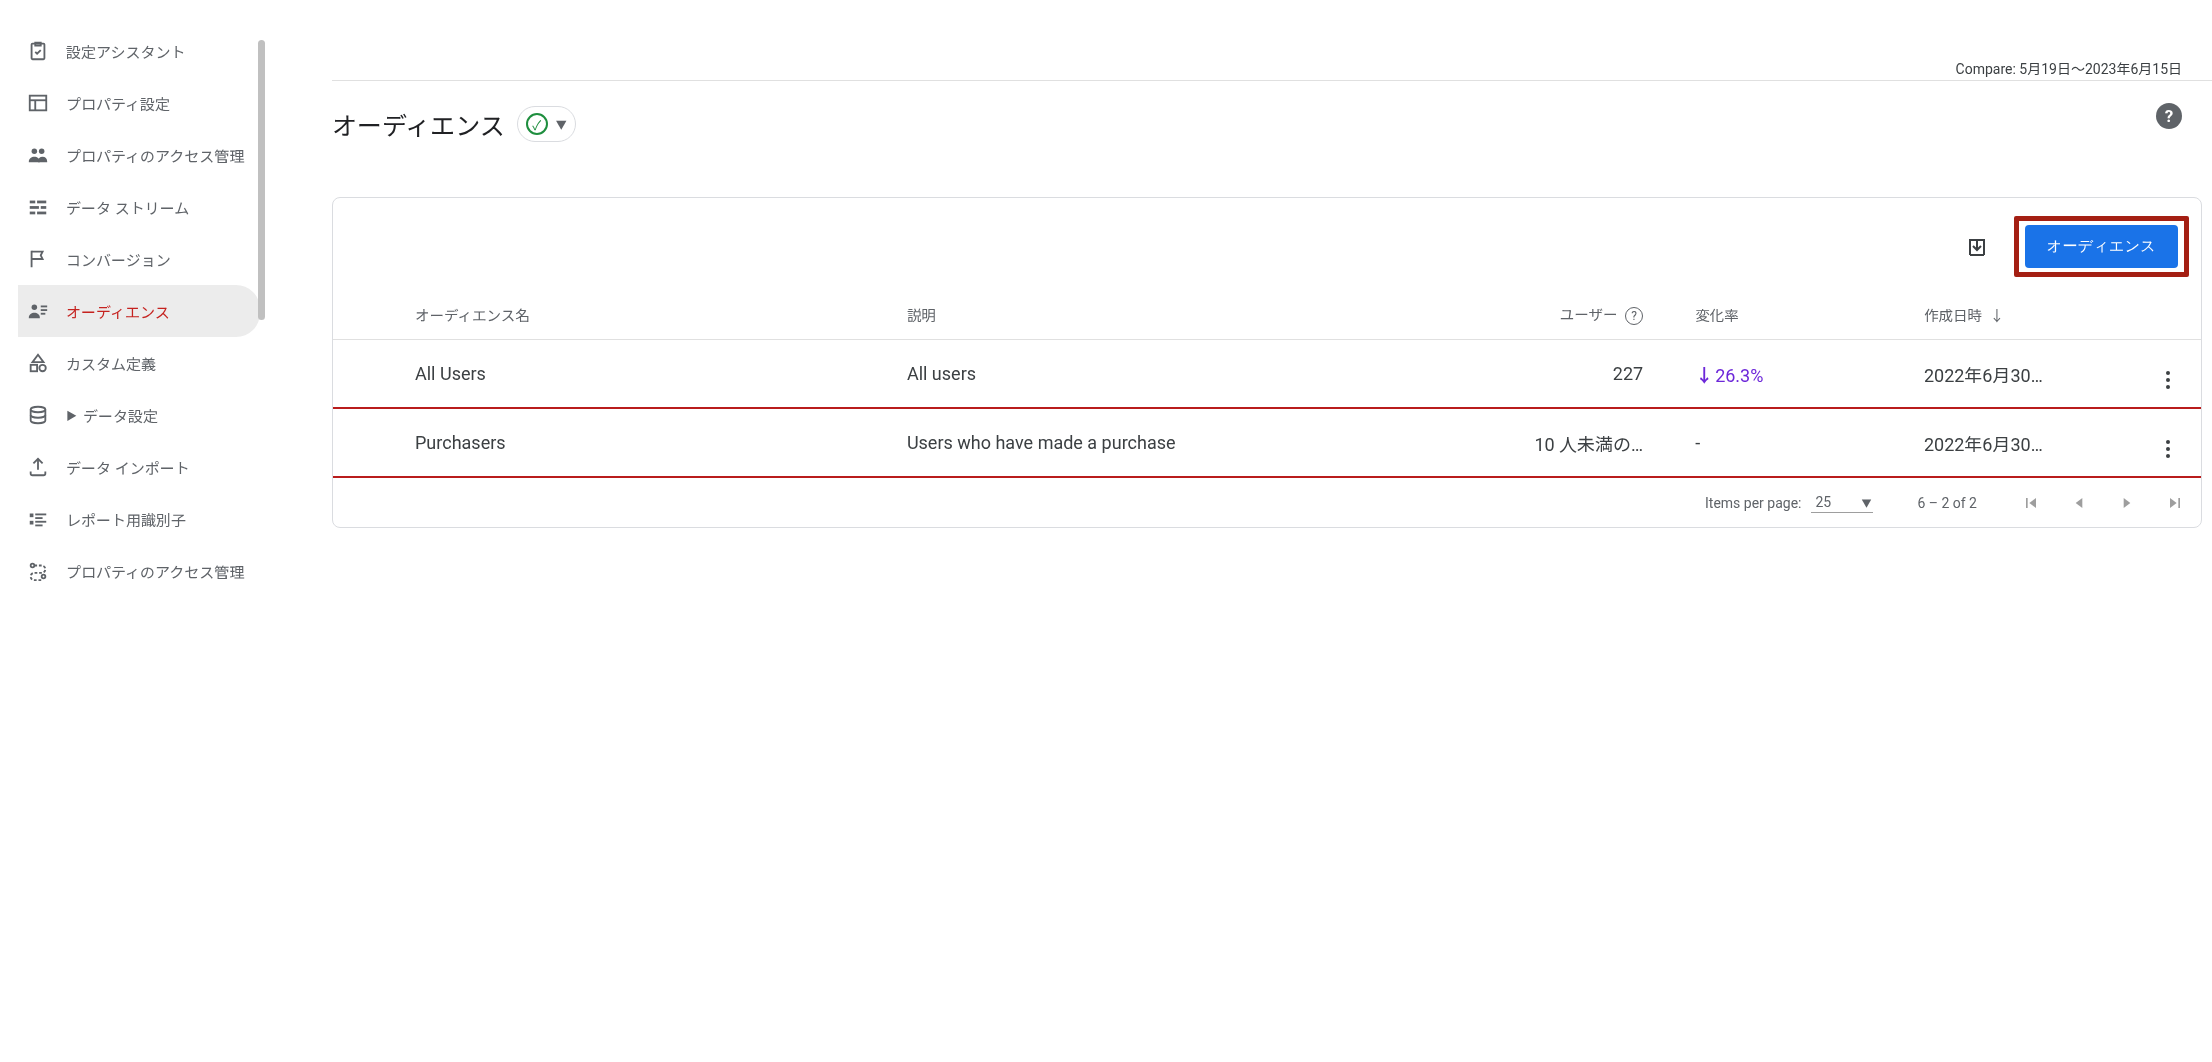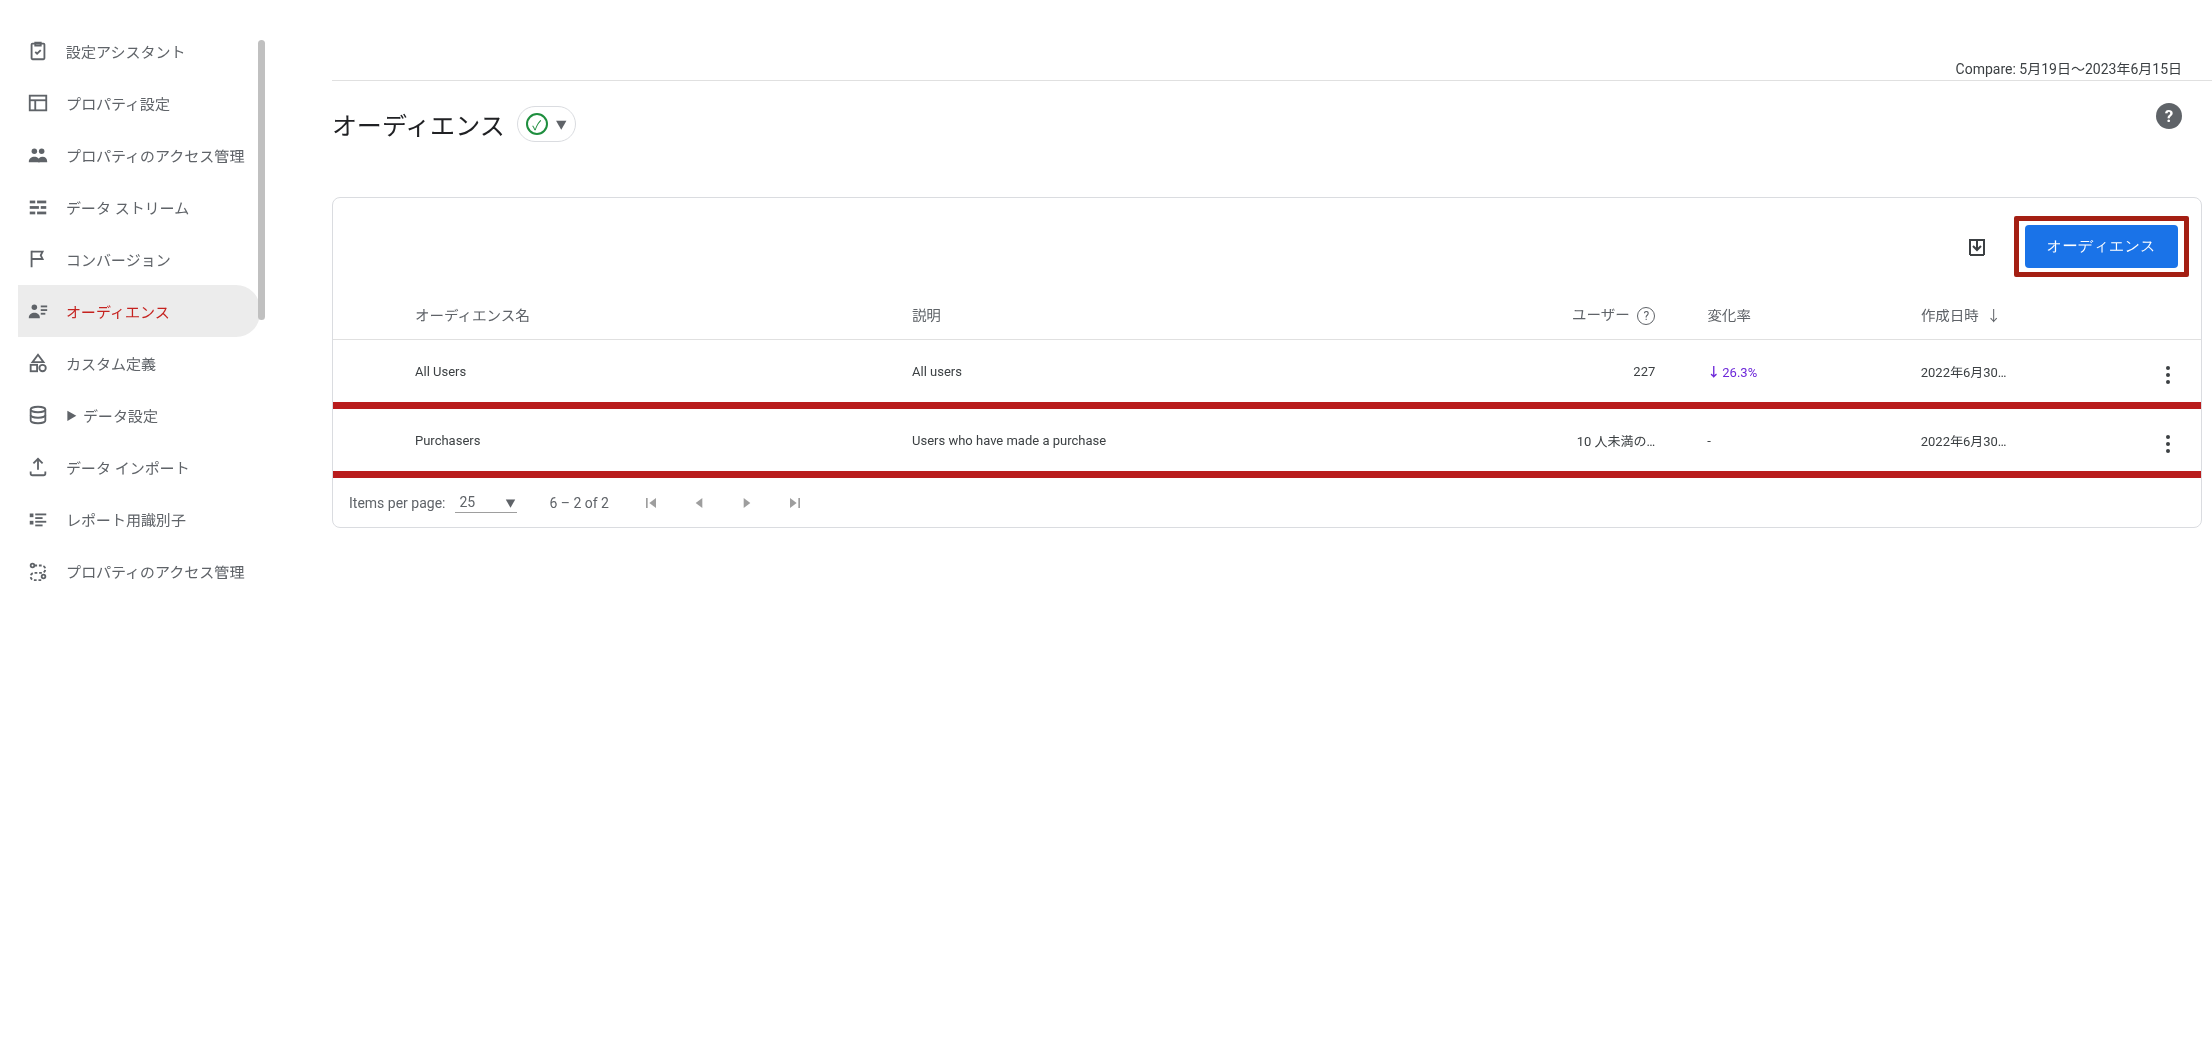--- a/index.html
+++ b/index.html
@@ -169,24 +169,24 @@
   font-weight: 400;
   font-size: 14.5px;
   color: #5f6368;
   padding: 10px 12px 14px 12px;
   border-bottom: 1px solid #e0e0e0;
 }
 .table th.users-col { text-align: right; }
 .table th.rate-col { text-align: left; }
 .table th.created-col { text-align: left; }
 .table td {
-  font-size: 13px;
+  font-size: 18px;
   color: #3c4043;
   padding: 18px 12px;
-  border-bottom: 7px solid #b91c1c;
+  border-bottom: 2px solid #b91c1c;
 }
 .table td.name-cell { padding-left: 82px; }
 .table th.name-head { padding-left: 82px; }
 .table td.users-cell { text-align: right; }
 .help-inline {
   display: inline-flex;
   width: 18px;
   height: 18px;
   border: 1.5px solid #5f6368;
   border-radius: 50%;
@@ -205,24 +205,24 @@
   display: inline-flex;
   flex-direction: column;
   gap: 3px;
   cursor: pointer;
 }
 .more-dots span {
   width: 4px; height: 4px; background: #3c4043; border-radius: 50%;
 }
 .paginator {
   display: flex;
-  justify-content: flex-start;
+  justify-content: flex-end;
   align-items: center;
   padding: 14px 16px;
-  gap: 32px;
+  gap: 44px;
   font-size: 14px;
   color: #5f6368;
 }
 .page-size {
   display: inline-flex;
   align-items: center;
   gap: 6px;
   border-bottom: 1px solid #9e9e9e;
   padding: 2px 2px 2px 4px;
   min-width: 62px;

